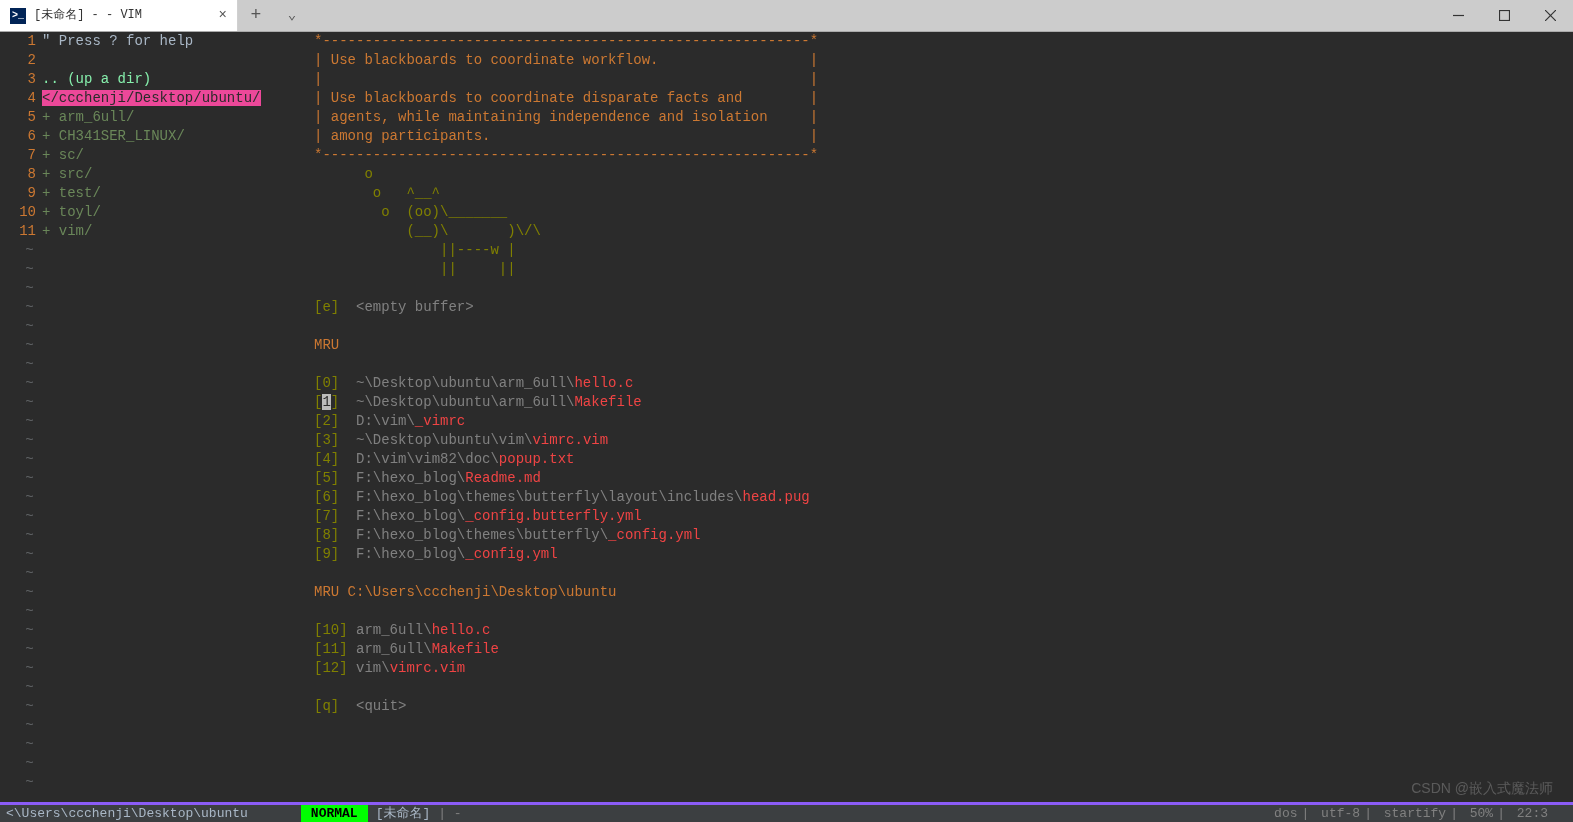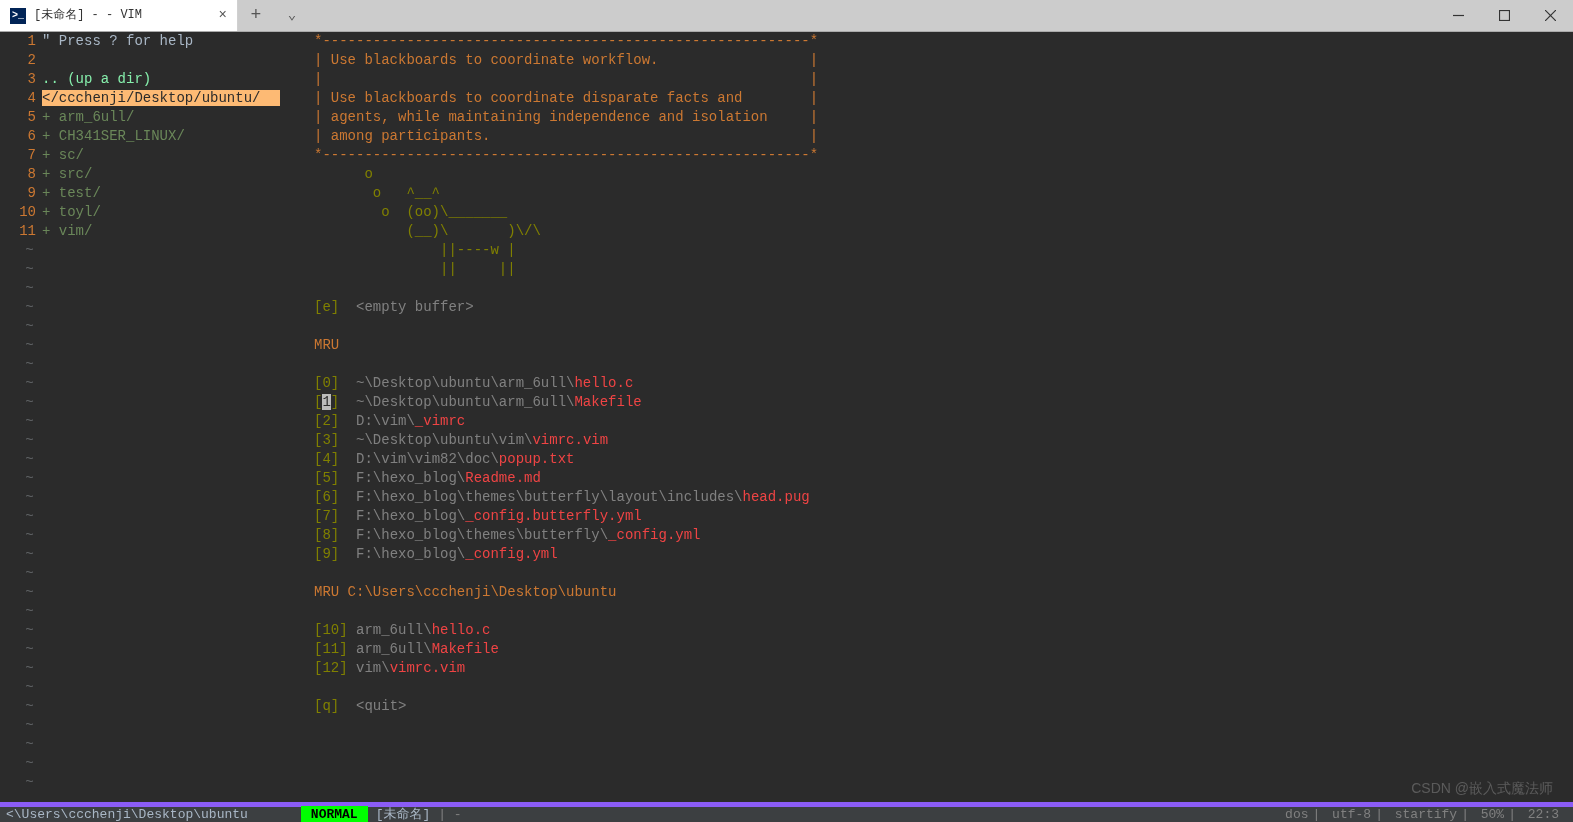--- a/index.html
+++ b/index.html
@@ -56,47 +56,47 @@
     text-align:right;
   }
   .lnum{ color:#cc7832; padding-right:6px;}
   .tilde{ color:#606366;}
   .sidebar {
     position:absolute; top:0; left:42px;
   }
   .help  { color:#a9b7c6;}
   .dir   { color:#86efac;}
   .folder{ color:#6a8759;}
-  .cursorline{ background:#fdba74; color:#2b2b2b; padding-right:20px;}
+  .cursorline{ background:#ec4899; color:#2b2b2b; padding-right:1px;}
   
   .start{
     position:absolute; top:0; left:314px;
     white-space:pre;
   }
   .box  { color:#cc7832;}
   .olive{ color:#808000;}
   .gray { color:#808080;}
   .fn   { color:#ef4444;}
   .hdr  { color:#cc7832;}
   .cursor-block{
     background:#bbbbbb; color:#2b2b2b;
   }
   
   .status{
     position:absolute;bottom:0;left:0;right:0;height:20px;
     background:#3c3f41;
     display:flex; align-items:center;
     font-size:13px;
-    border-top:5px solid #8b5cf6;
+    border-top:3px solid #8b5cf6;
   }
   .status .path   {color:#a9b7c6; padding:0 6px;}
   .status .normal {background:#00ff00; color:#000; padding:0 10px; font-weight:bold;margin-left:47px;}
   .status .fname  {color:#a9b7c6; padding:0 8px;}
   .status .pipe   {color:#808080;}
-  .status .right  {margin-left:auto; color:#808080; padding-right:10px;}
+  .status .right  {margin-left:auto; color:#808080; padding-right:21px;}
   .status .right span{ padding:0 4px;}
   .watermark{
     position:absolute; right:20px; bottom:24px;
     color:#8a8a8a; opacity:.5; font-size:14px;
     font-family:sans-serif;
   }
   .row{height:19px;}
 </style>
 </head>
 <body>

